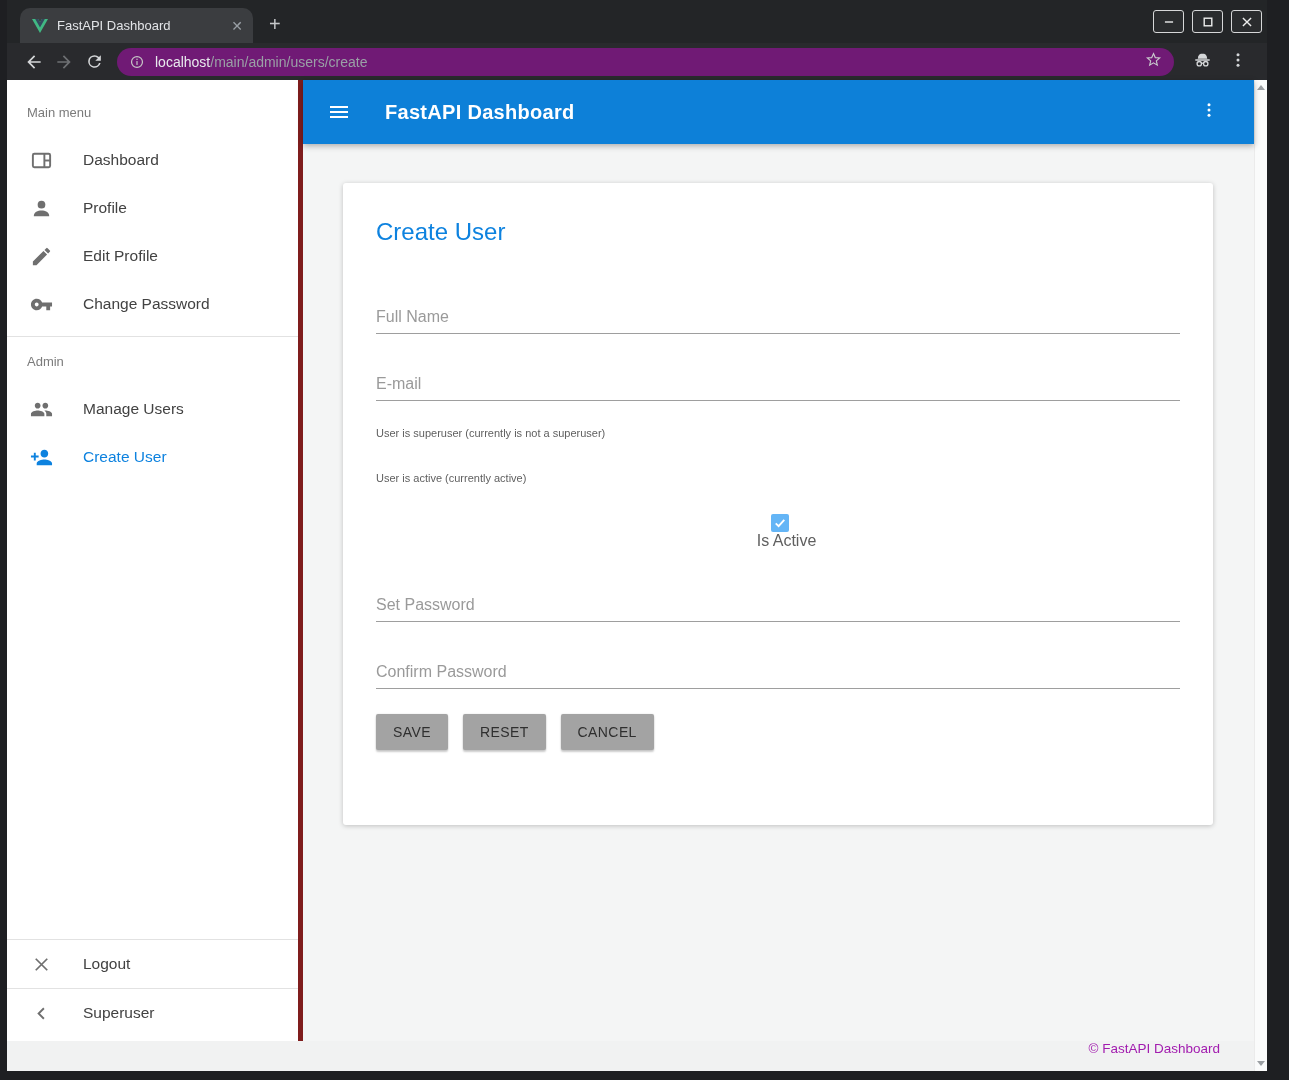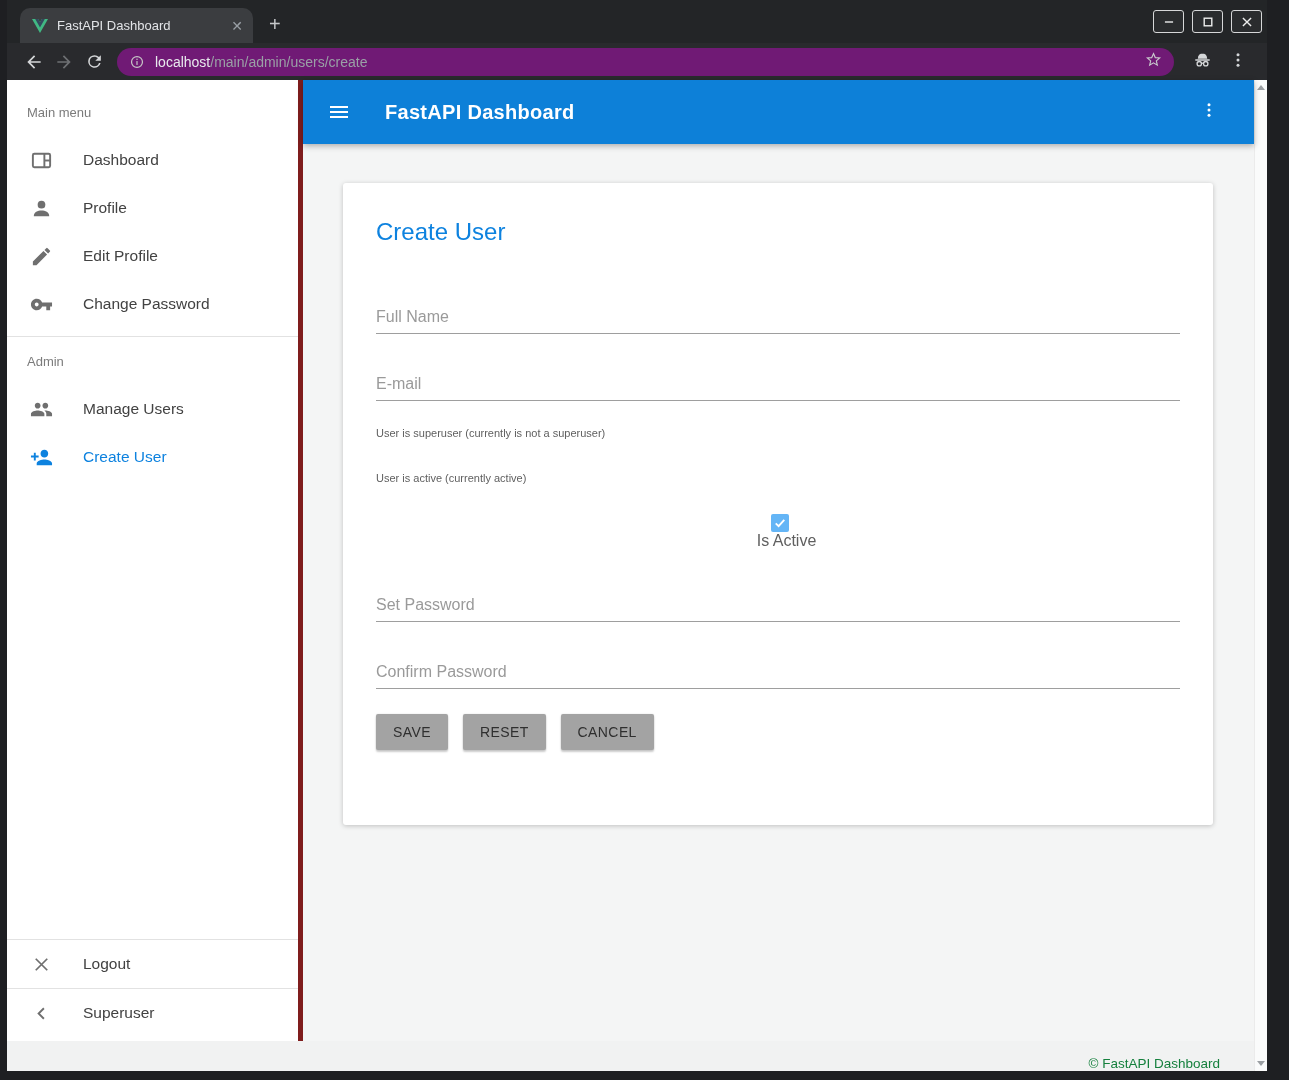--- a/index.html
+++ b/index.html
@@ -95,22 +95,22 @@
   .cb.checked { border:none; background:var(--checkbox,#64b5f6); }
   .cb.checked svg { display:block; }
   .cb-label { margin-left:13px; font-size:16px; color:#5f5f5f; }
 
   .btn-row { margin-top:25px; display:flex; }
   .btn { height:36px; padding:0 17px; margin-right:15px; background:#a3a3a3; border:none;
     border-radius:2px; box-shadow:0 2px 2px rgba(0,0,0,.2),0 0 2px rgba(0,0,0,.12);
     font-family:inherit; font-size:14px; font-weight:400; letter-spacing:.4px; color:#2f2f2f;
     cursor:pointer; }
 
-  .footer { height:30px; background:#f1f2f2; display:flex; align-items:flex-end;
-    justify-content:flex-end; padding-right:34px; font-size:13.5px; color:#15803d; }
+  .footer { height:30px; background:#f1f2f2; display:flex; align-items:flex-start;
+    justify-content:flex-end; padding-right:34px; font-size:13.5px; color:#a21caf; }
 </style>
 </head>
 <body>
 
 <div class="window">
 
   <div class="titlebar">
     <div class="tab">
       <span style="display:flex;">
         <svg width="16" height="14" viewBox="0 0 261.76 226.69">

